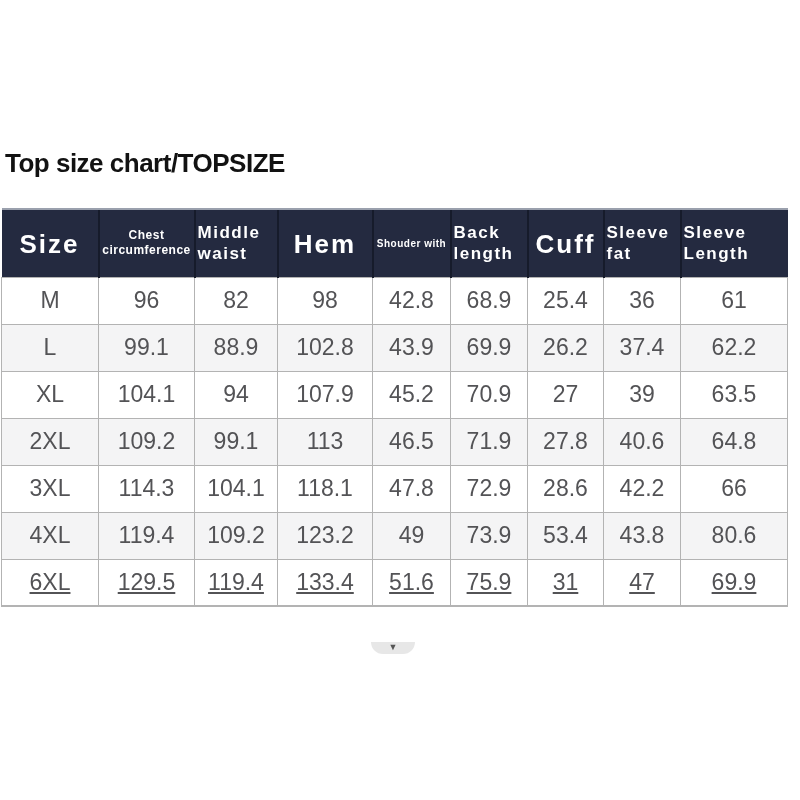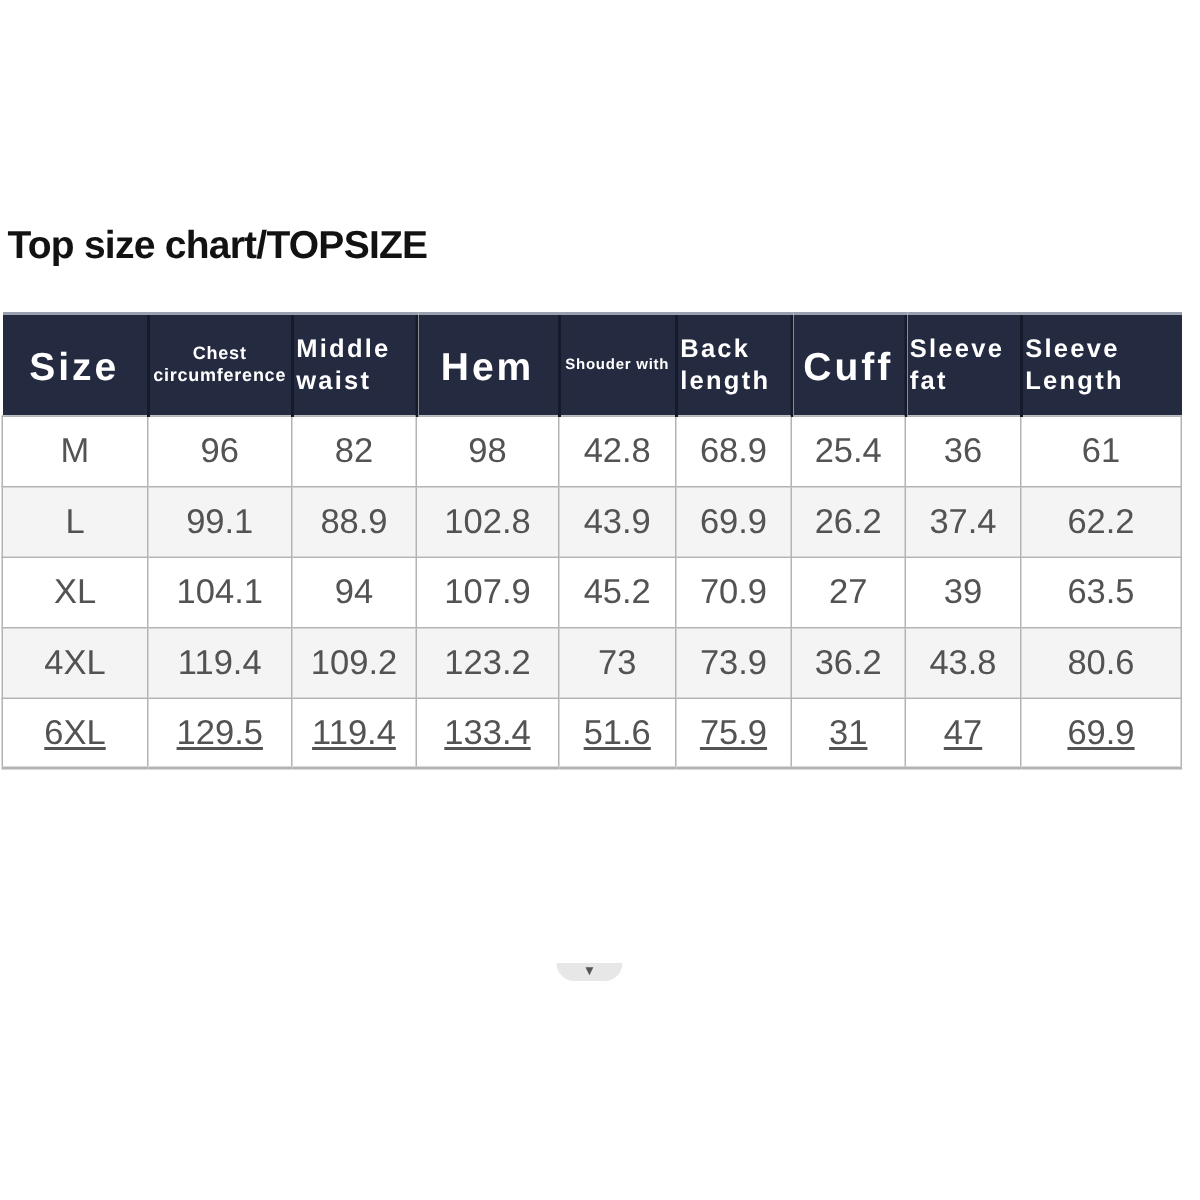--- a/index.html
+++ b/index.html
@@ -125,27 +125,49 @@
         <td>104.1</td>
         <td>94</td>
         <td>107.9</td>
         <td>45.2</td>
         <td>70.9</td>
         <td>27</td>
         <td>39</td>
         <td>63.5</td>
       </tr>
       <tr>
+        <td>2XL</td>
+        <td>109.2</td>
+        <td>99.1</td>
+        <td>113</td>
+        <td>46.5</td>
+        <td>71.9</td>
+        <td>27.8</td>
+        <td>40.6</td>
+        <td>64.8</td>
+      </tr>
+      <tr>
+        <td>3XL</td>
+        <td>114.3</td>
+        <td>104.1</td>
+        <td>118.1</td>
+        <td>47.8</td>
+        <td>72.9</td>
+        <td>28.6</td>
+        <td>42.2</td>
+        <td>66</td>
+      </tr>
+      <tr>
         <td>4XL</td>
         <td>119.4</td>
         <td>109.2</td>
         <td>123.2</td>
-        <td>73</td>
+        <td>49</td>
         <td>73.9</td>
-        <td>36.2</td>
+        <td>53.4</td>
         <td>43.8</td>
         <td>80.6</td>
       </tr>
       <tr>
         <td>6XL</td>
         <td>129.5</td>
         <td>119.4</td>
         <td>133.4</td>
         <td>51.6</td>
         <td>75.9</td>

